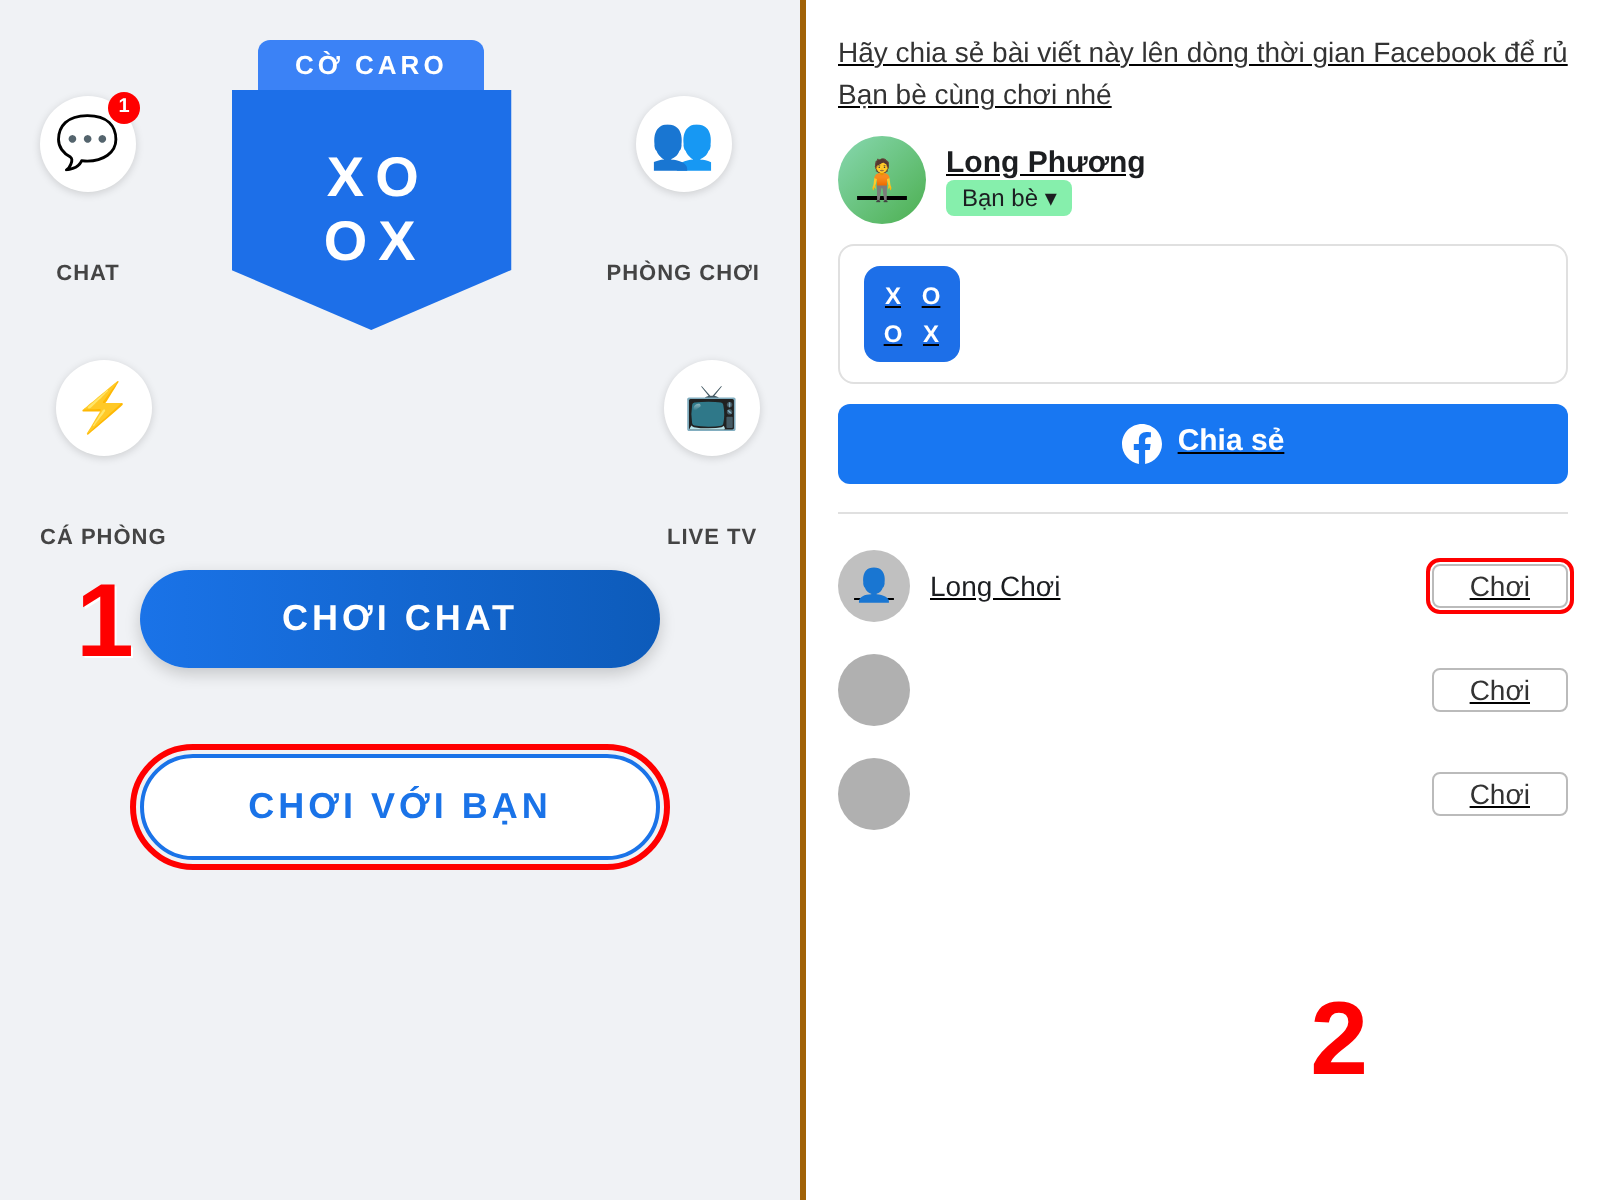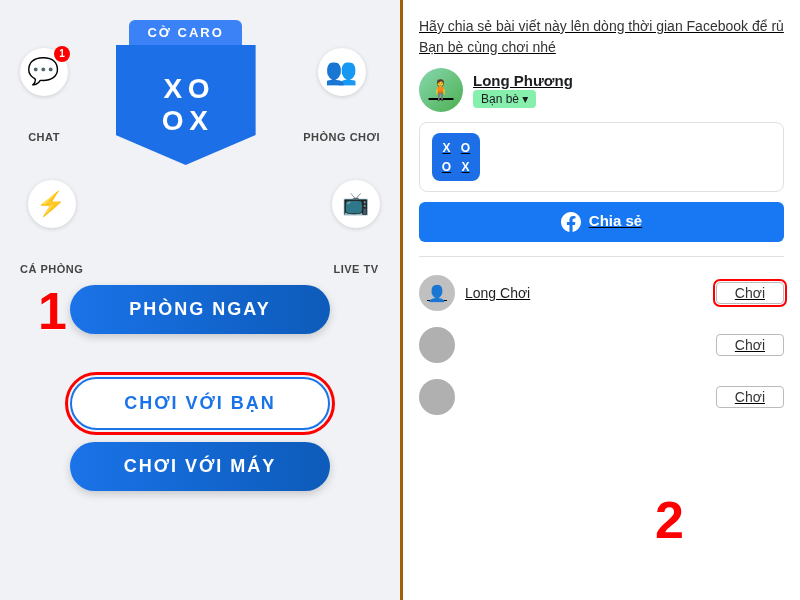--- a/index.html
+++ b/index.html
@@ -448,23 +448,22 @@
     <div class="icon-item">
       <div class="icon-circle">
         <span style="font-size:22px; color:#3b82f6;">📺</span>
       </div>
       <span class="icon-label">LIVE TV</span>
     </div>
   </div>
 
   <div class="buttons-wrapper">
     <span class="number-badge">1</span>
-    <button class="btn-primary">PHÒNG NGAY</button>
+    <button class="btn-primary">CHƠI CHAT</button>
     <button class="btn-outlined highlighted">CHƠI VỚI BẠN</button>
-    <button class="btn-primary">CHƠI VỚI MÁY</button>
   </div>
 </div>
 
 <div class="right-panel">
   <div class="right-panel-inner">
     <div class="right-top-text">Hãy chia sẻ bài viết này lên dòng thời
 gian Facebook để rủ Bạn bè cùng chơi
 nhé</div>
 
     <div class="user-section">

